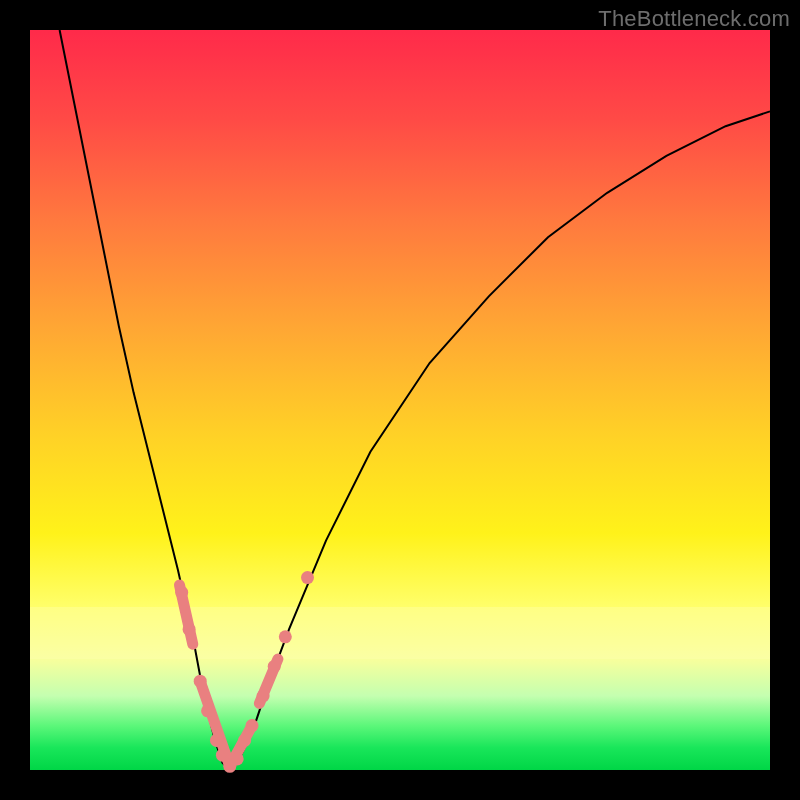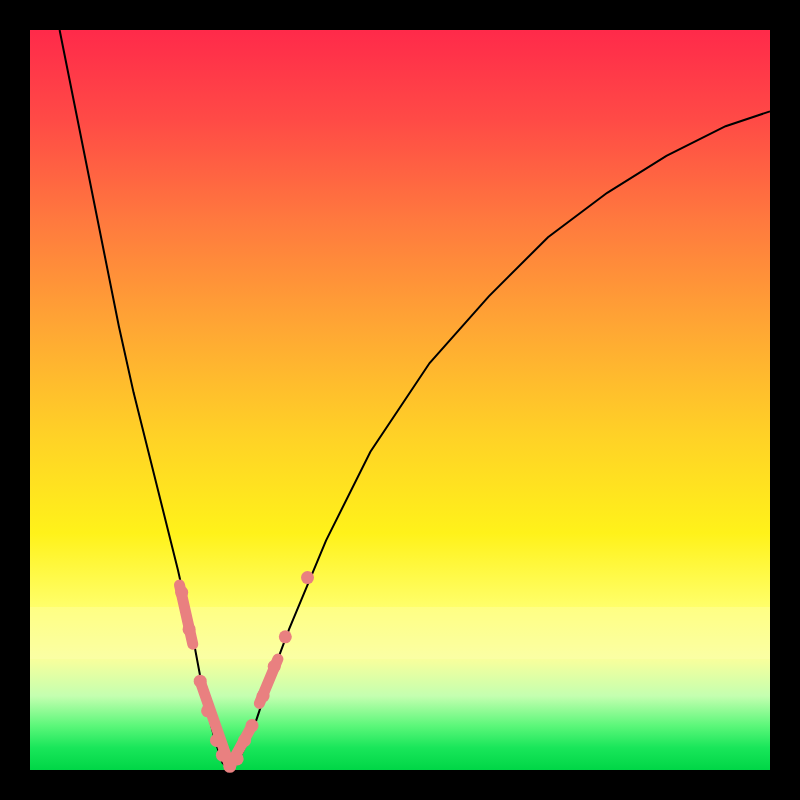--- a/index.html
+++ b/index.html
@@ -107,13 +107,14 @@
           <circle cx="214.6" cy="710.4" r="6.5" class="marker"></circle>
           <circle cx="222" cy="695.6" r="6.5" class="marker"></circle>
           <circle cx="233.1" cy="666" r="6.5" class="marker"></circle>
           <circle cx="244.20000000000002" cy="636.4" r="6.5" class="marker"></circle>
           <circle cx="255.29999999999998" cy="606.8" r="6.5" class="marker"></circle>
           <circle cx="277.5" cy="547.6" r="6.5" class="marker"></circle>
         </g>
     </svg>
 
   </div>
+  <div class="watermark">TheBottleneck.com</div>
 </div>
 
 </body></html>

